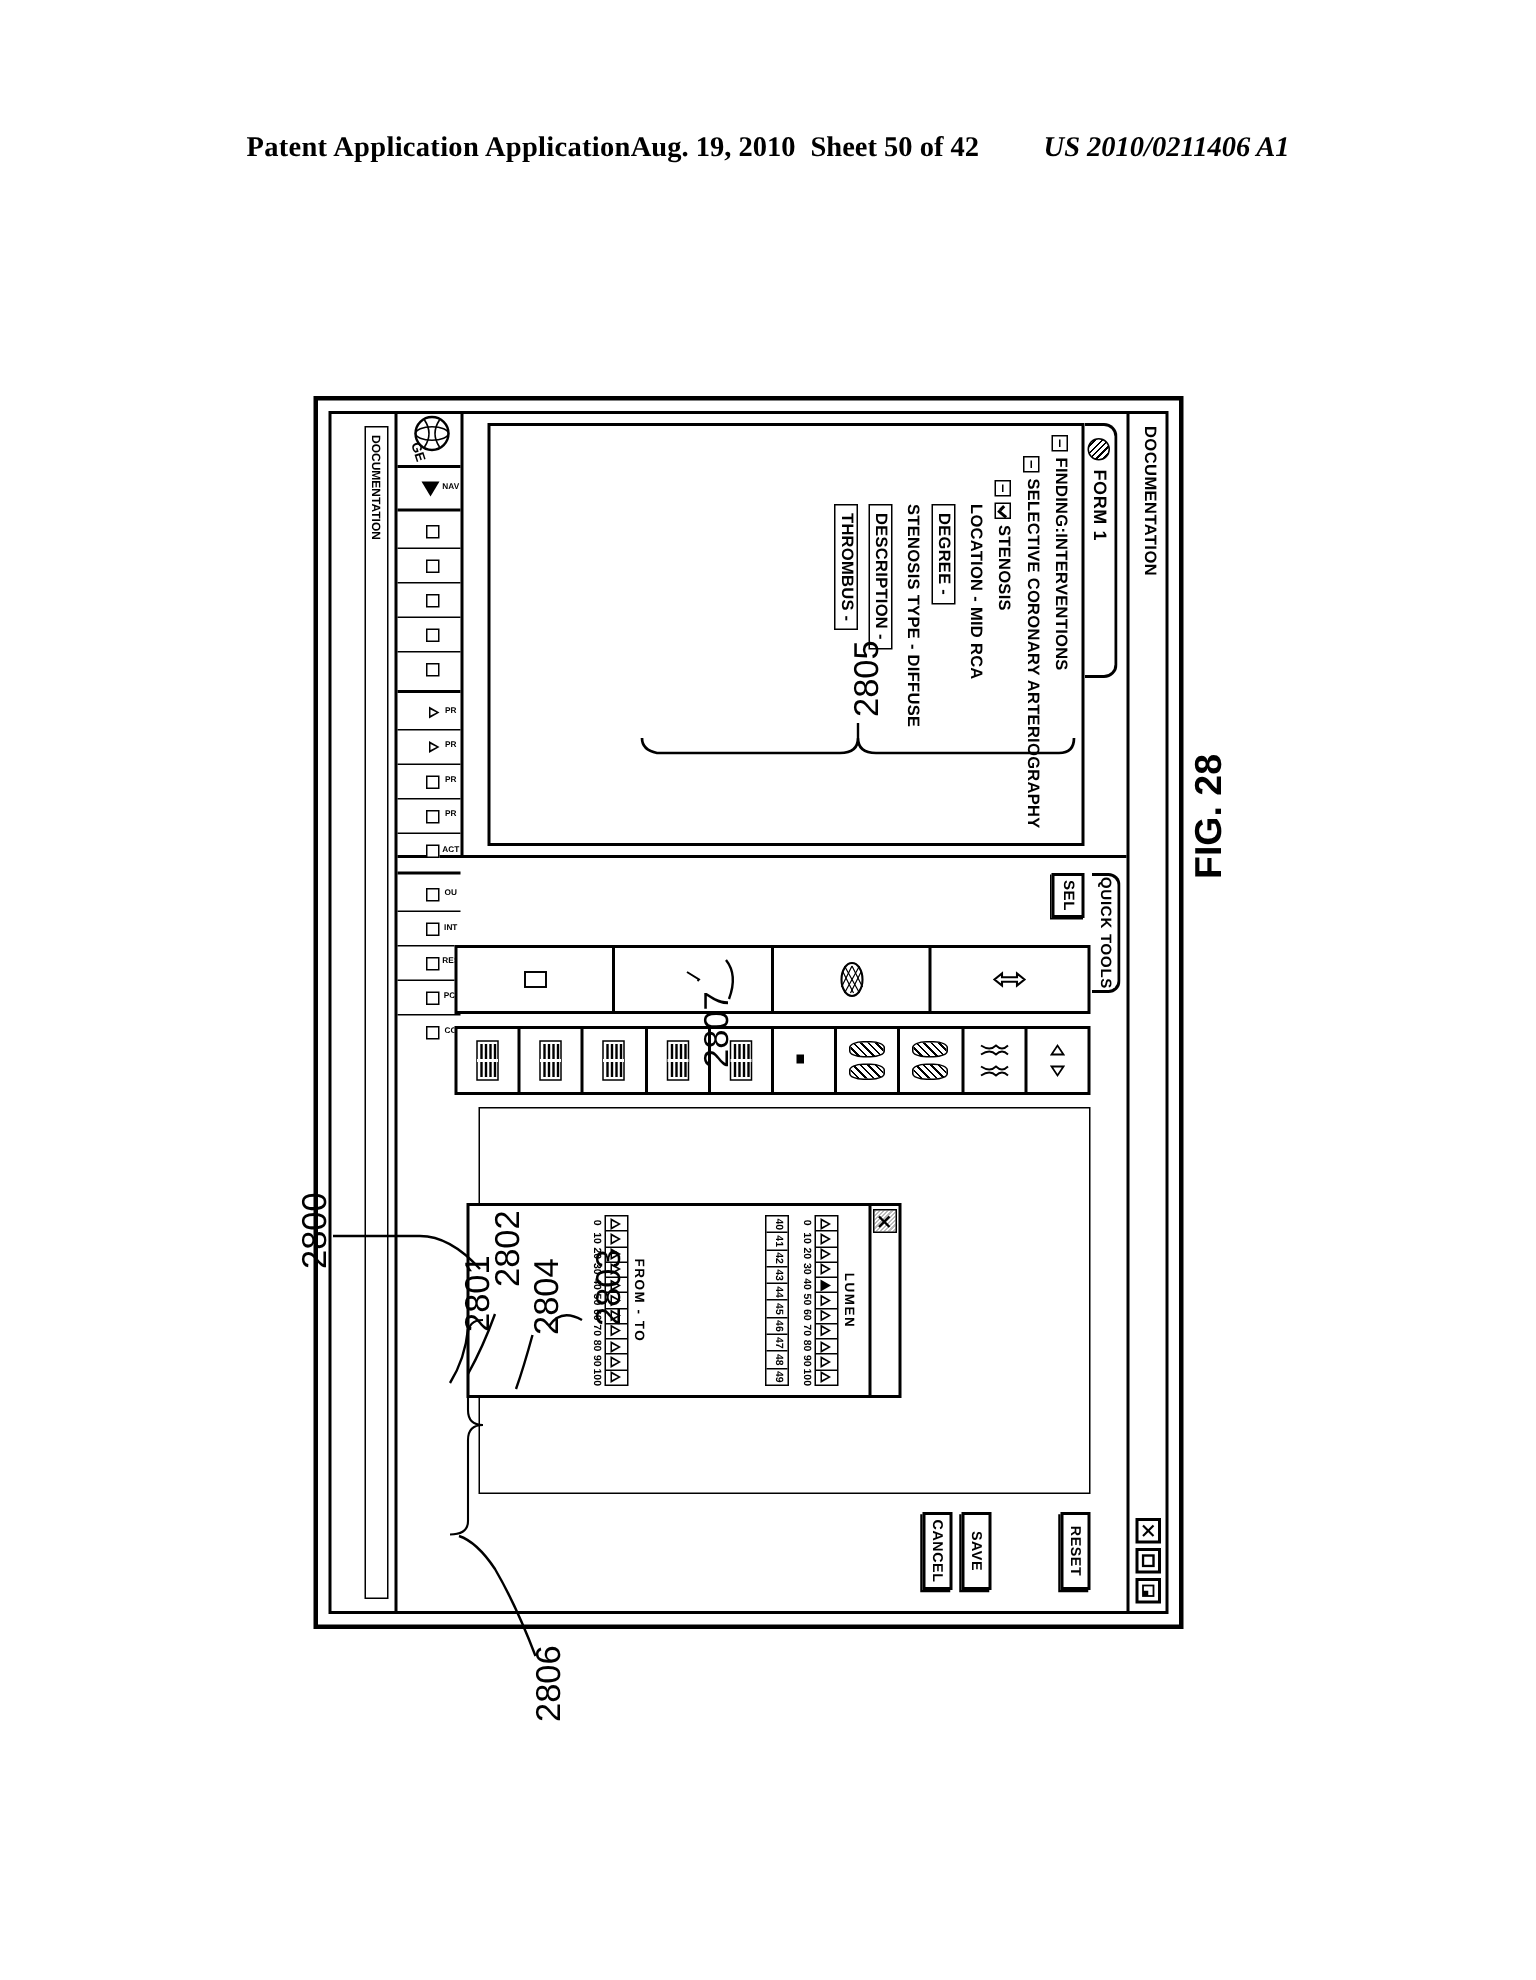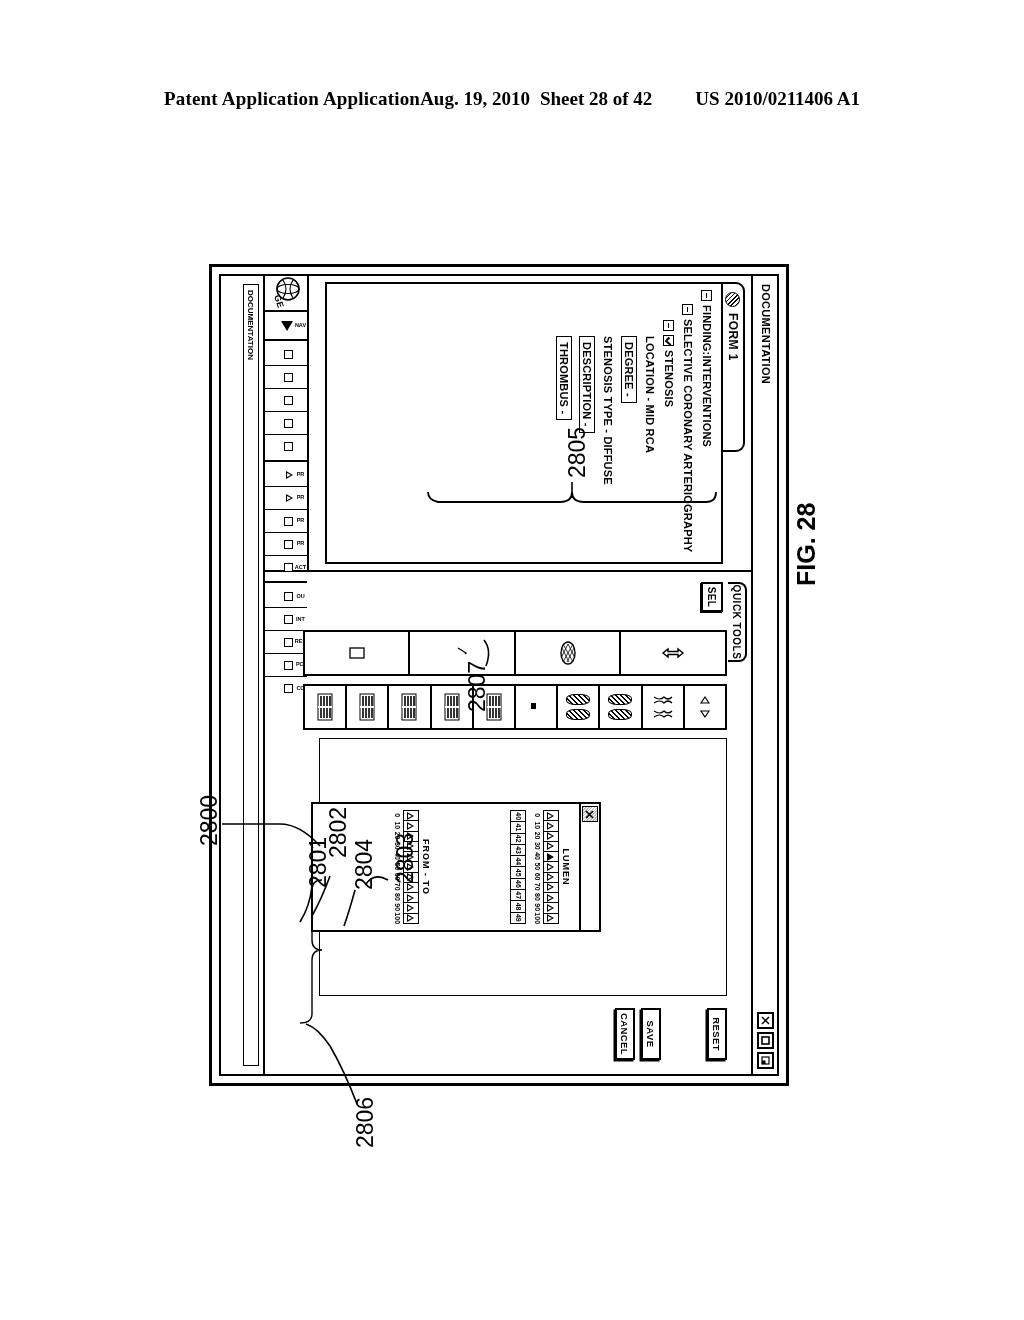--- a/index.html
+++ b/index.html
@@ -5,21 +5,21 @@
   html,body{margin:0;padding:0;background:#fff;}
   body{width:1024px;height:1320px;font-family:"Liberation Serif",serif;position:relative;overflow:hidden;}
 
   
   .pat-header{position:absolute;top:88px;left:0;width:1024px;text-align:center;
     font-family:"Liberation Serif",serif;font-weight:bold;font-size:19px;color:#000;white-space:nowrap;}
   .pat-header span{display:inline-block;vertical-align:baseline;}
   .ph-title{letter-spacing:0.2px;}
   .ph-date{}
   .ph-sheet{margin-left:10px;}
-  .ph-num{margin-left:43px;}
+  .ph-num{margin-left:43px;font-style:italic;}
 
   
   .fig-label{position:absolute;left:792px;top:586px;font-family:"Liberation Sans",sans-serif;
     font-weight:bold;font-size:25px;color:#000;
     transform:rotate(-90deg);transform-origin:left top;white-space:nowrap;}
 
   
   
   #stage{position:absolute;left:209px;top:264px;width:580px;height:822px;}
   #rot{position:absolute;left:0;top:0;width:822px;height:580px;
@@ -144,21 +144,21 @@
 
   
   .refnum{position:absolute;font-family:"Liberation Sans",sans-serif;font-weight:normal;font-size:23px;
      color:#000;white-space:nowrap;transform:rotate(-90deg);transform-origin:left top;}
   svg.overlay{position:absolute;left:0;top:0;width:1024px;height:1320px;pointer-events:none;}
 </style>
 </head>
 <body>
 
 <div class="pat-header">
-  <span class="ph-title">Patent Application Application</span><span class="ph-date">Aug. 19, 2010</span><span class="ph-sheet">Sheet 28 of 42</span><span class="ph-num">US 2010/0211406 A1</span>
+  <span class="ph-title">Patent Application Application</span><span class="ph-date">Aug. 19, 2010</span><span class="ph-sheet">Sheet 50 of 42</span><span class="ph-num">US 2010/0211406 A1</span>
 </div>
 
 <div class="fig-label">FIG. 28</div>
 
 <div id="stage">
  <div id="rot">
   <div class="win-outer">
    <div class="win-inner">
 
     <div class="titlebar">

